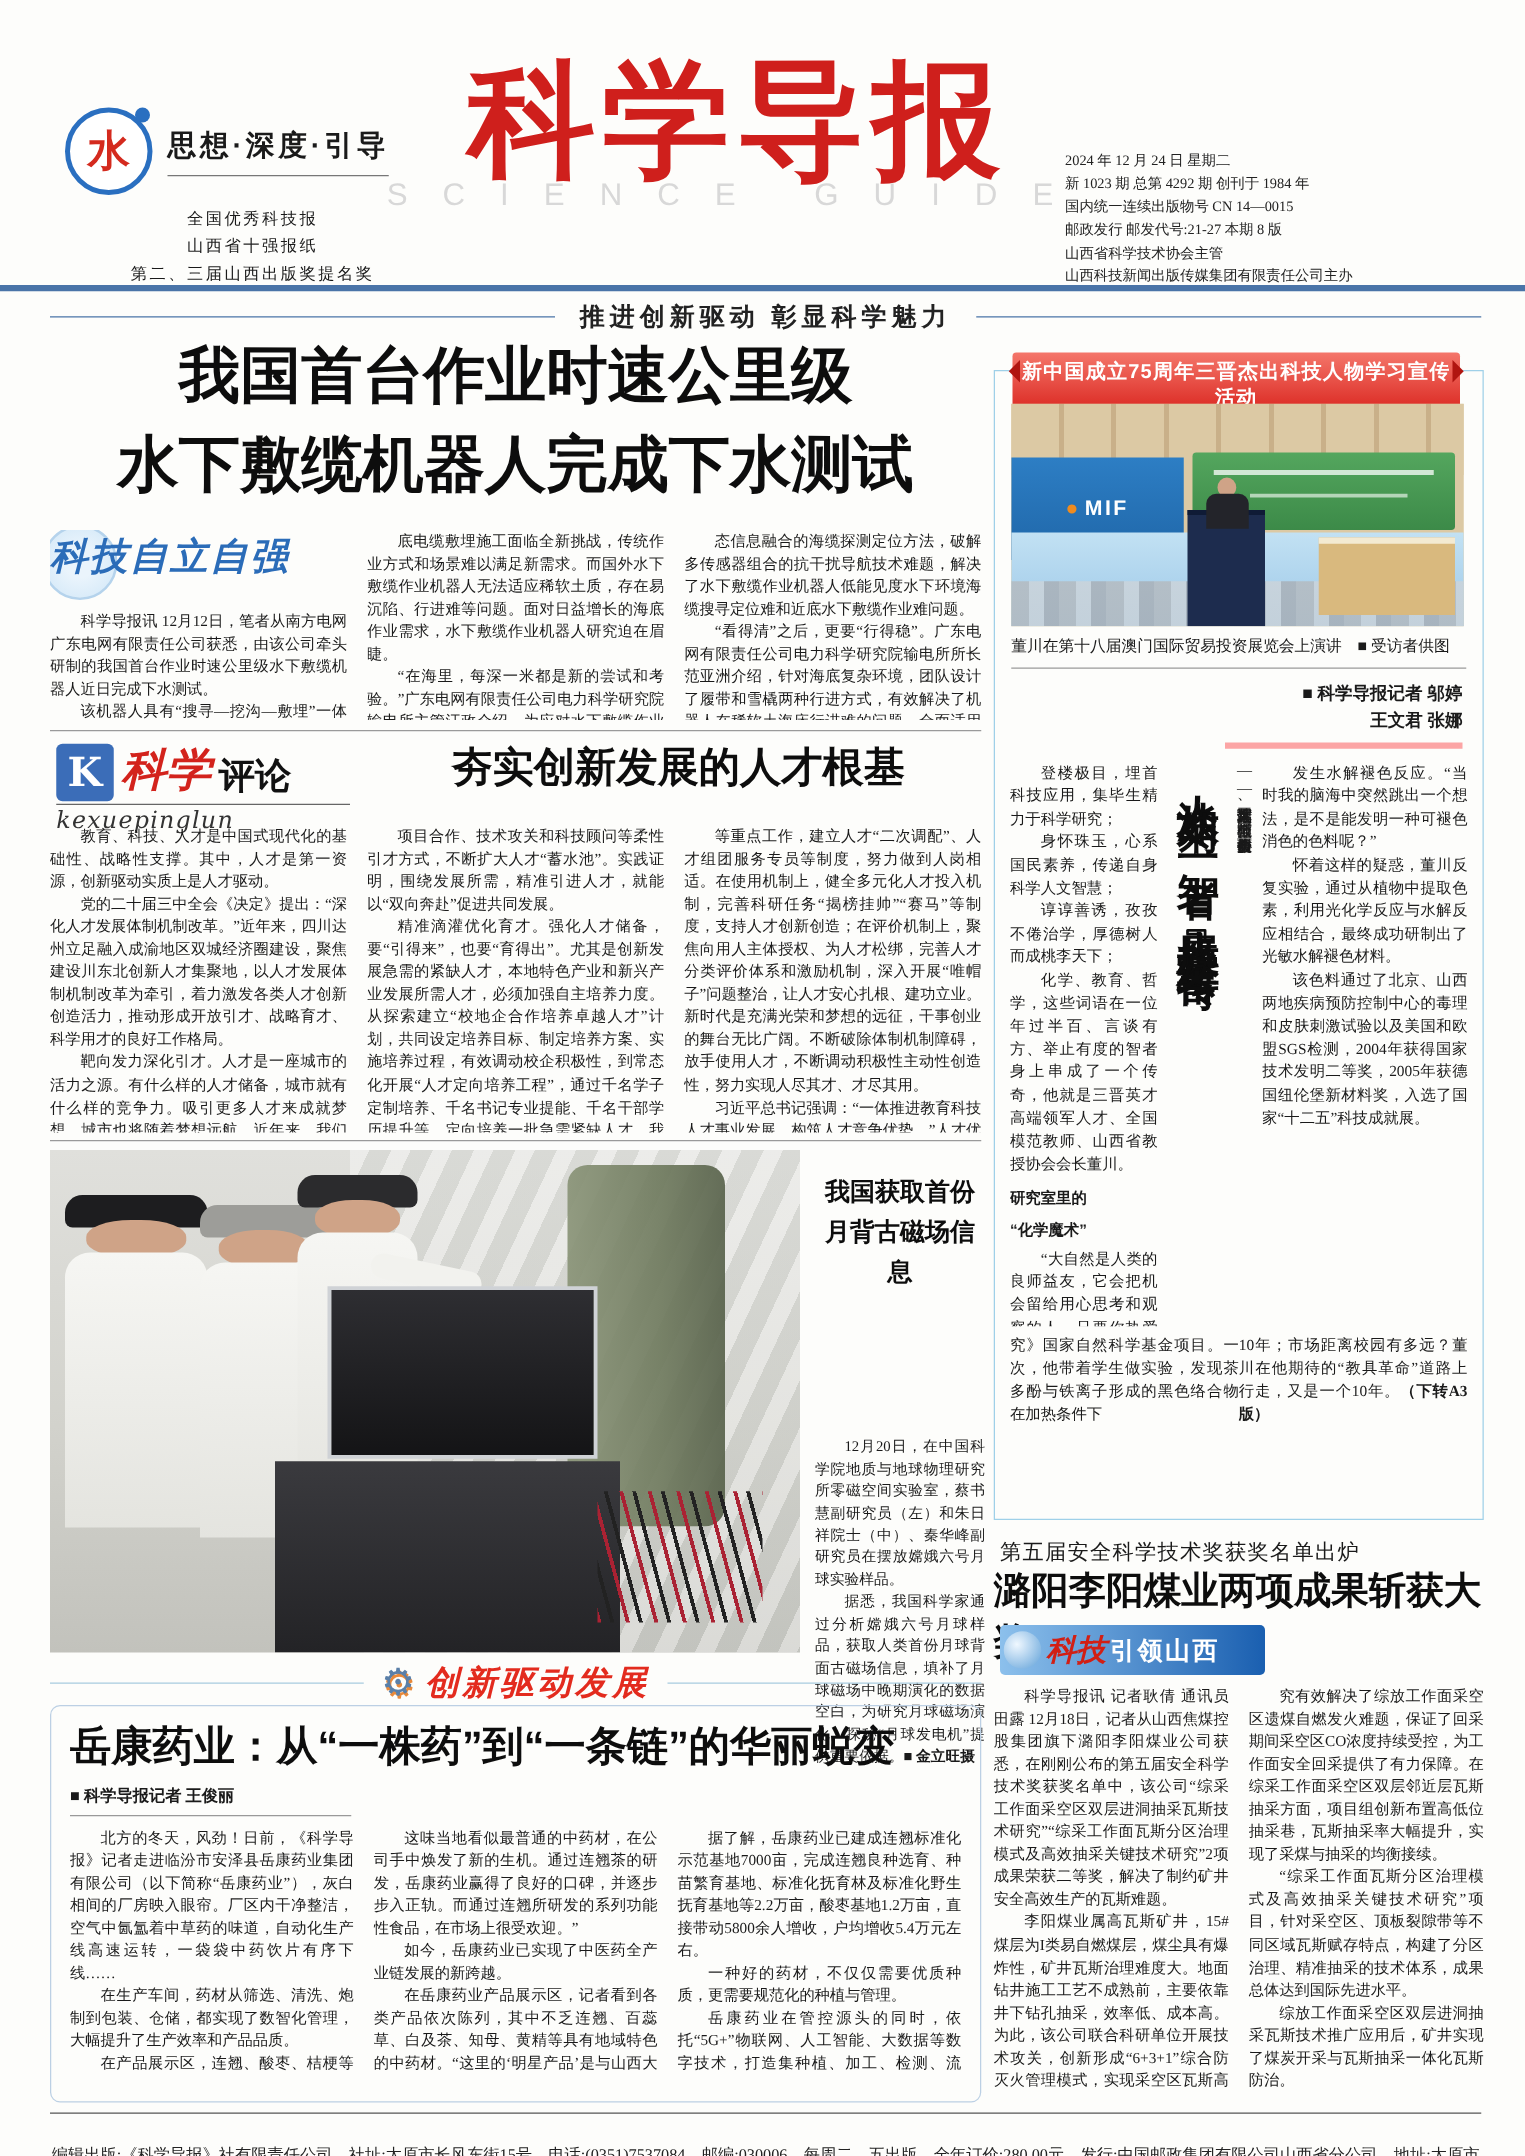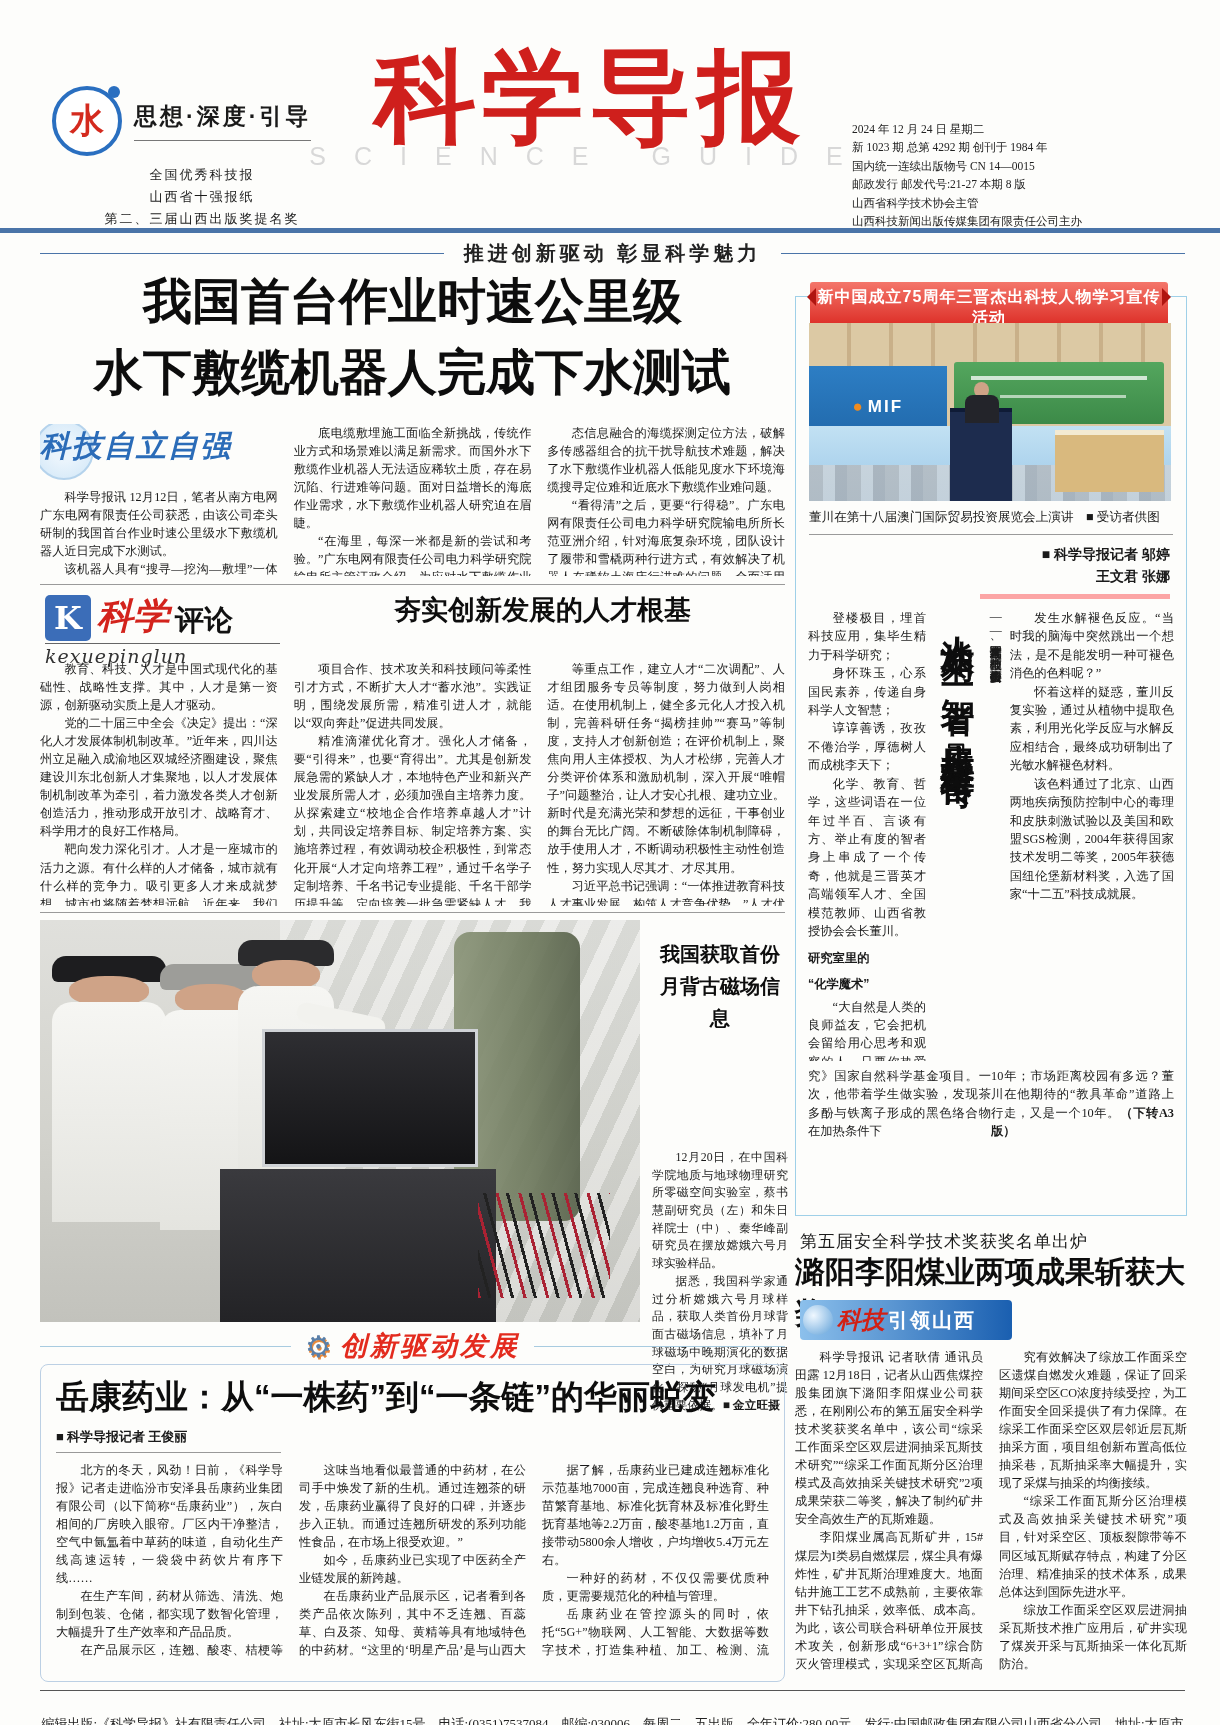--- a/index.html
+++ b/index.html
@@ -48,21 +48,21 @@
   
   .comm-logo{position:absolute;left:45px;top:592px;width:235px;}
   .comm-logo .row{display:flex;align-items:flex-end;gap:6px;}
   .k-square{width:46px;height:46px;background:#3b6db8;border-radius:5px;color:#fff;display:flex;align-items:center;
             justify-content:center;font-family:"DejaVu Serif",serif;font-size:32px;font-weight:bold;}
   .comm-cn1{font-family:"DejaVu Serif",serif;font-style:italic;font-weight:bold;font-size:36px;color:#d3231c;}
   .comm-cn2{font-family:"Liberation Sans",sans-serif;font-weight:bold;font-size:29px;color:#111;}
   .comm-py{margin-top:2px;border-top:1px solid #666;font-family:"DejaVu Serif",serif;font-style:italic;
            font-size:19px;color:#333;padding-top:1px;letter-spacing:1px;}
   .comm-head{position:absolute;left:300px;top:592px;width:485px;text-align:center;}
-  .comm-title{font-family:"Liberation Sans",sans-serif;font-weight:900;font-size:27px;color:#0d0d0d;}
+  .comm-title{font-family:"Liberation Sans",sans-serif;font-weight:900;font-size:33px;color:#0d0d0d;}
   .comm-author{margin-top:10px;font-size:14px;color:#333;}
   .comm-cols{position:absolute;left:40px;top:660px;width:745px;height:246px;}
 
   
   .photo-lab{position:absolute;left:40px;top:920px;width:600px;height:402px;overflow:hidden;
              background:linear-gradient(180deg,#e0e0dc 0%,#d2d2cc 55%,#c2c2bc 100%);}
   .lab-sheet{position:absolute;right:0;top:0;width:60%;height:100%;
              background:repeating-linear-gradient(115deg,rgba(255,255,255,.4) 0 14px,rgba(196,200,196,.25) 14px 30px);}
   .lab-cylinder{position:absolute;left:69%;top:3%;width:21%;height:72%;border-radius:16px;opacity:.92;
                 background:linear-gradient(90deg,#8a9478,#6f7a5e 60%,#58624b);}

